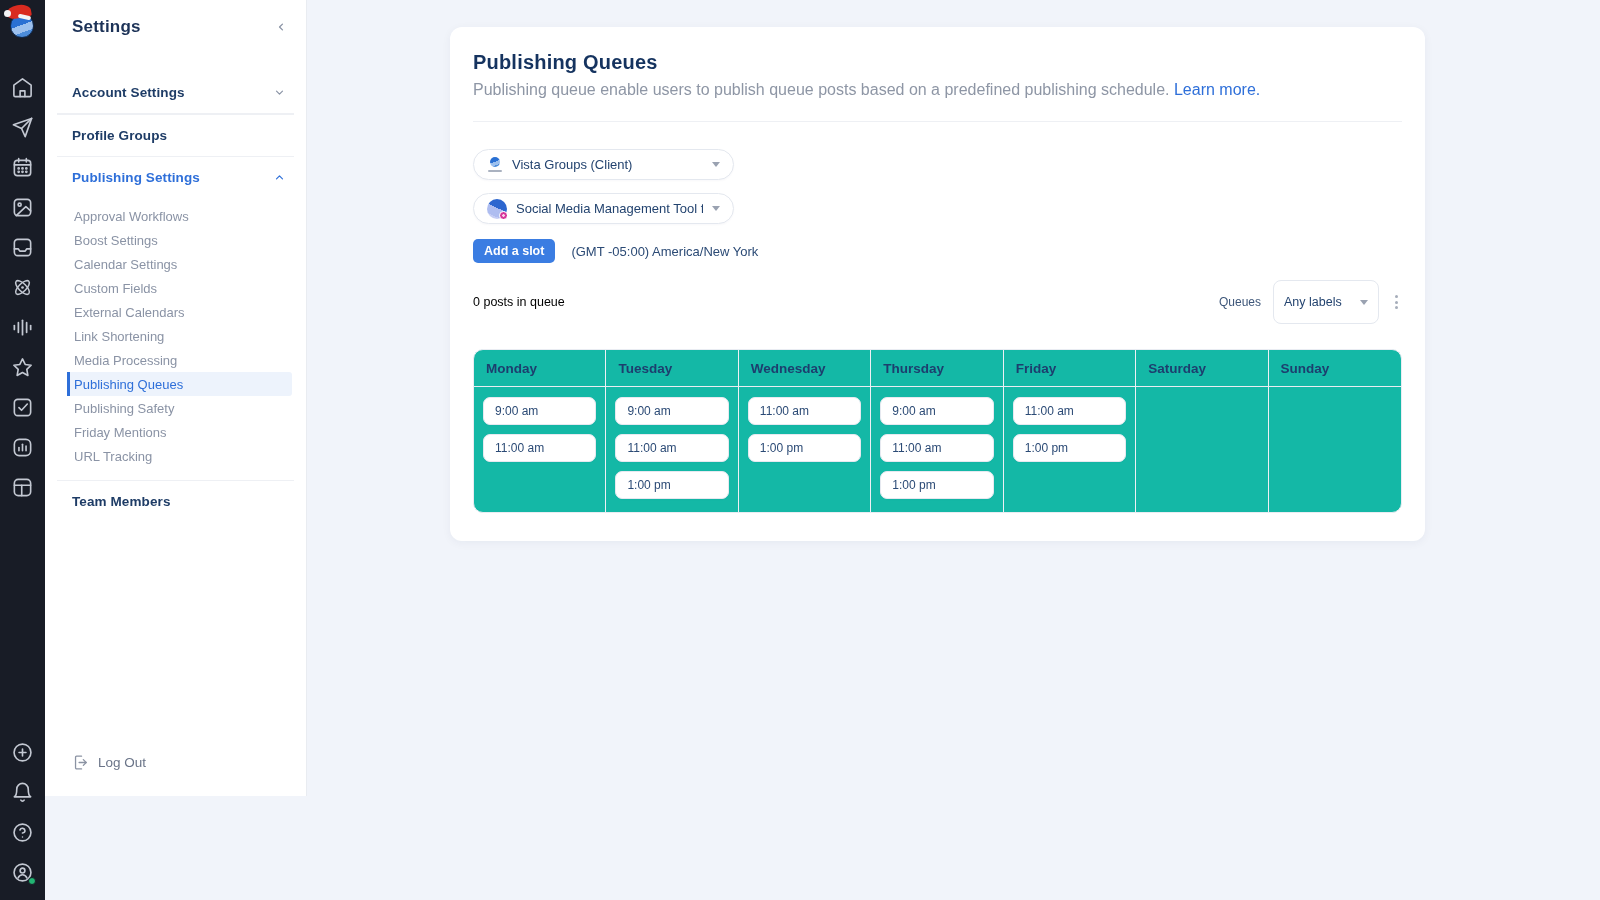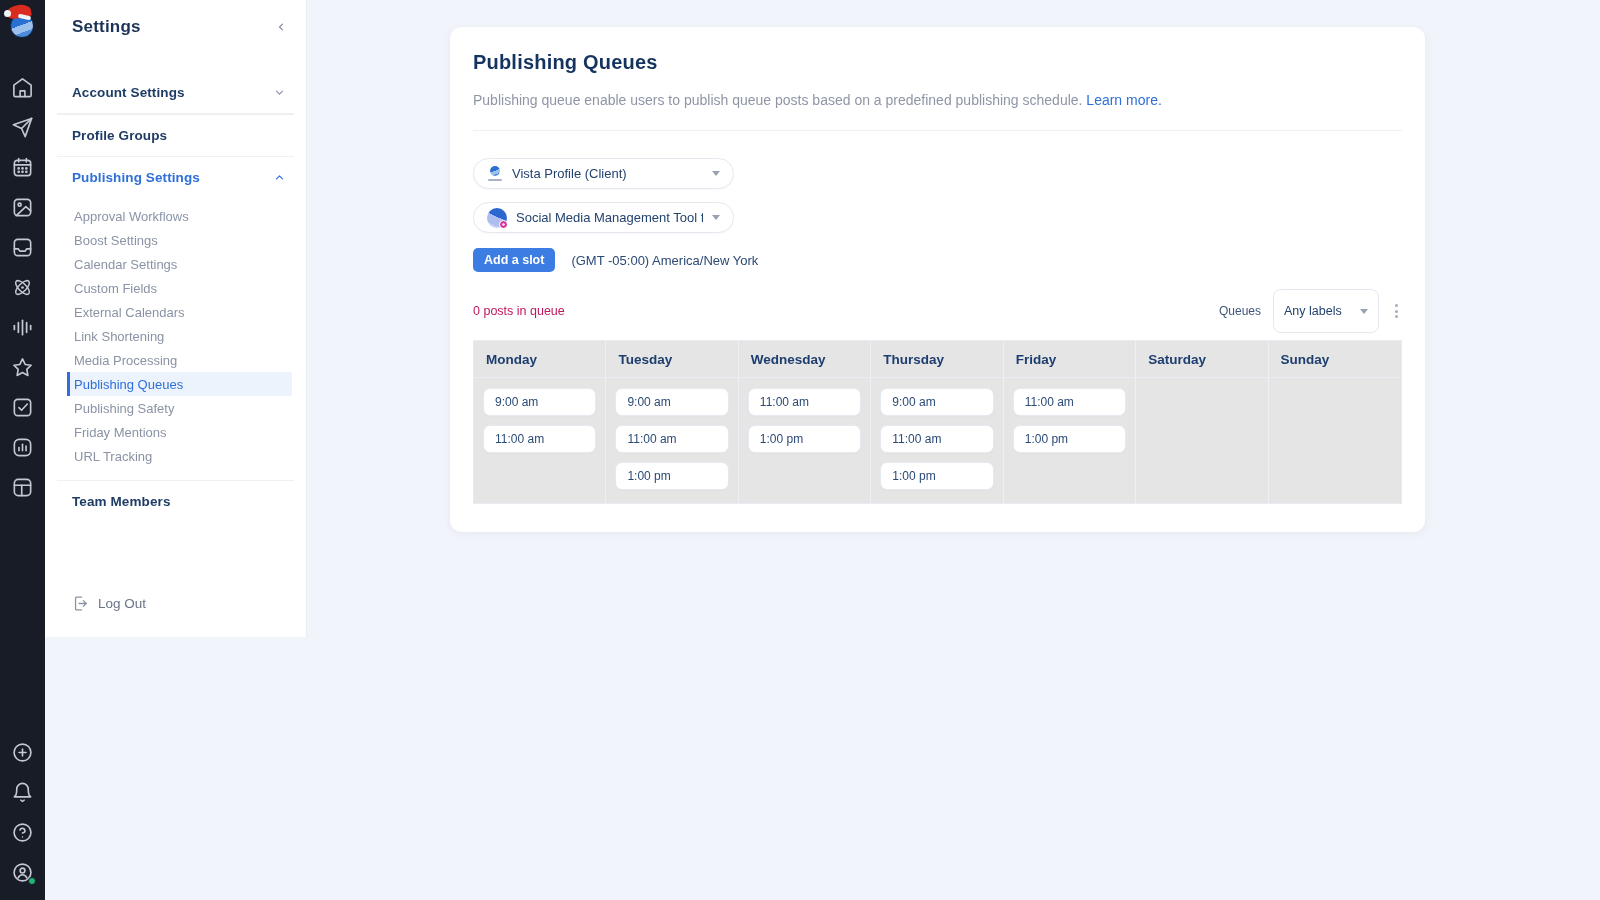--- a/index.html
+++ b/index.html
@@ -32,21 +32,21 @@
 
   .rail-nav, .rail-bottom { display:flex; flex-direction:column; align-items:center; gap:17px; }
   .rail-nav { margin-top: 12px; }
   .rail-bottom { margin-top:auto; margin-bottom: 16px; }
   .rail-icon { width:23px; height:23px; color:#c3c8d2; display:flex; align-items:center; justify-content:center; cursor:pointer; position:relative; }
   .rail-icon svg { width:23px; height:23px; }
   .status-dot { position:absolute; right:-2px; bottom:-1px; width:8px; height:8px; border-radius:50%; background:#22b573; border:1.5px solid #181c26; }
 
   
   .sidebar {
-    width:262px; flex:0 0 262px; height:637px; background:#ffffff;
+    width:262px; flex:0 0 262px; height:796px; background:#ffffff;
     border-right:1px solid #e9ecf1;
     display:flex; flex-direction:column; padding-top:17px;
   }
   .sidebar-header { display:flex; align-items:center; justify-content:space-between; padding:0 18px 0 27px; }
   .sidebar-title { font-size:17px; font-weight:700; color:#1c3257; letter-spacing:.2px; }
   .collapse-btn { color:#8a93a5; cursor:pointer; display:flex; }
   .collapse-btn svg { width:14px; height:14px; }
 
   .sidebar-nav { margin-top:35px; }
   .section-row { display:flex; align-items:center; justify-content:space-between; padding:13px 20px 13px 27px; cursor:pointer; }
@@ -70,21 +70,21 @@
   .sidebar-footer svg { width:17px; height:17px; color:#8b93a3; }
 
   
   .main { flex:1; height:900px; overflow:hidden; }
   .card {
     width:975px; margin:27px 0 0 143px; background:#ffffff; border-radius:12px;
     box-shadow:0 2px 10px rgba(27,44,88,.05);
     padding:24px 23px 28px;
   }
   .page-title { font-size:20px; font-weight:700; color:#15335f; letter-spacing:.2px; }
-  .page-subtitle { margin-top:18px; font-size:14px; color:#8e96a5; }
+  .page-subtitle { margin-top:7px; font-size:16px; color:#8e96a5; }
   .link { color:#2e6fd9; cursor:pointer; text-decoration:none; font-weight:500; }
   .card-divider { border:none; border-top:1px solid #eef0f4; margin-top:22px; }
 
   .select {
     width:261px; height:31px; border:1px solid #e4e8ef; border-radius:16px;
     display:flex; align-items:center; gap:9px; padding:0 13px;
     background:#fff; cursor:pointer; box-shadow:0 1px 2px rgba(27,44,88,.03);
   }
   .select-text { font-size:13px; color:#23436f; white-space:nowrap; overflow:hidden; flex:1; }
   .caret { width:0; height:0; border-left:4px solid transparent; border-right:4px solid transparent; border-top:5px solid #9aa2b1; flex:0 0 auto; }
@@ -102,33 +102,33 @@
     background: radial-gradient(circle at 50% 50%, #f7d0e6 0 25%, #d6379b 30%); border:1px solid #fff; }
 
   .action-row { margin-top:15px; display:flex; align-items:center; gap:16px; }
   .btn-primary {
     background:#3b7de2; color:#ffffff; border:none; border-radius:5px;
     font-size:12.5px; font-weight:600; font-family:inherit; padding:5px 11px; cursor:pointer;
   }
   .tz-text { font-size:13px; color:#2b4a75; }
 
   .queue-row { margin-top:17px; display:flex; align-items:center; }
-  .queue-count { font-size:12.5px; color:#be185d; }
+  .queue-count { font-size:12.5px; color:#000000; }
   .queue-right { margin-left:auto; display:flex; align-items:center; gap:12px; }
   .labels-label { font-size:12px; color:#3d5679; }
   .labels-select {
     width:106px; height:44px; border:1px solid #e4e8ef; border-radius:8px;
     display:flex; align-items:center; padding:0 10px; cursor:pointer; background:#fff;
   }
   .labels-select .select-text { font-size:12.5px; }
   .kebab { display:flex; flex-direction:column; gap:2.5px; padding:4px; cursor:pointer; }
   .kebab i { width:3px; height:3px; border-radius:50%; background:#a6adba; }
 
   
-  .table { margin-top:7px; border:1px solid #e9ecf2; border-radius:0; background:#e5e5e5; }
+  .table { margin-top:25px; border:1px solid #e9ecf2; border-radius:10px; background:#14b8a6; }
   .thead, .tbody { display:grid; grid-template-columns:repeat(7,1fr); }
   .th {
     padding:11px 12px 10px; font-size:13.5px; font-weight:700; color:#1d3e6e;
     border-bottom:1px solid #e9ecf2; border-right:1px solid #eef0f5;
   }
   .th:last-child { border-right:none; }
   .tcol { border-right:1px solid #eef0f5; padding:10px 0 4px; min-height:107px; }
   .tcol:last-child { border-right:none; }
   .slot-pill {
     margin:0 9px 9px; border:1px solid #e6e9f0; border-radius:7px; background:#fff;
@@ -340,21 +340,21 @@
       <a class="link">Learn more.</a>
     </p>
     <hr class="card-divider">
 
     <div class="select-group">
       <div class="select">
         <span class="vs-mini">
             <span class="c"></span>
             <span class="w"></span>
           </span>
-        <span class="select-text">Vista Profile (Client)</span>
+        <span class="select-text">Vista Groups (Client)</span>
         <span class="caret"></span>
       </div>
       <div class="select">
         <span class="profile-avatar">
             <span class="c"></span>
             <span class="badge"></span>
           </span>
         <span class="select-text">Social Media Management Tool for A</span>
         <span class="caret"></span>
       </div>

